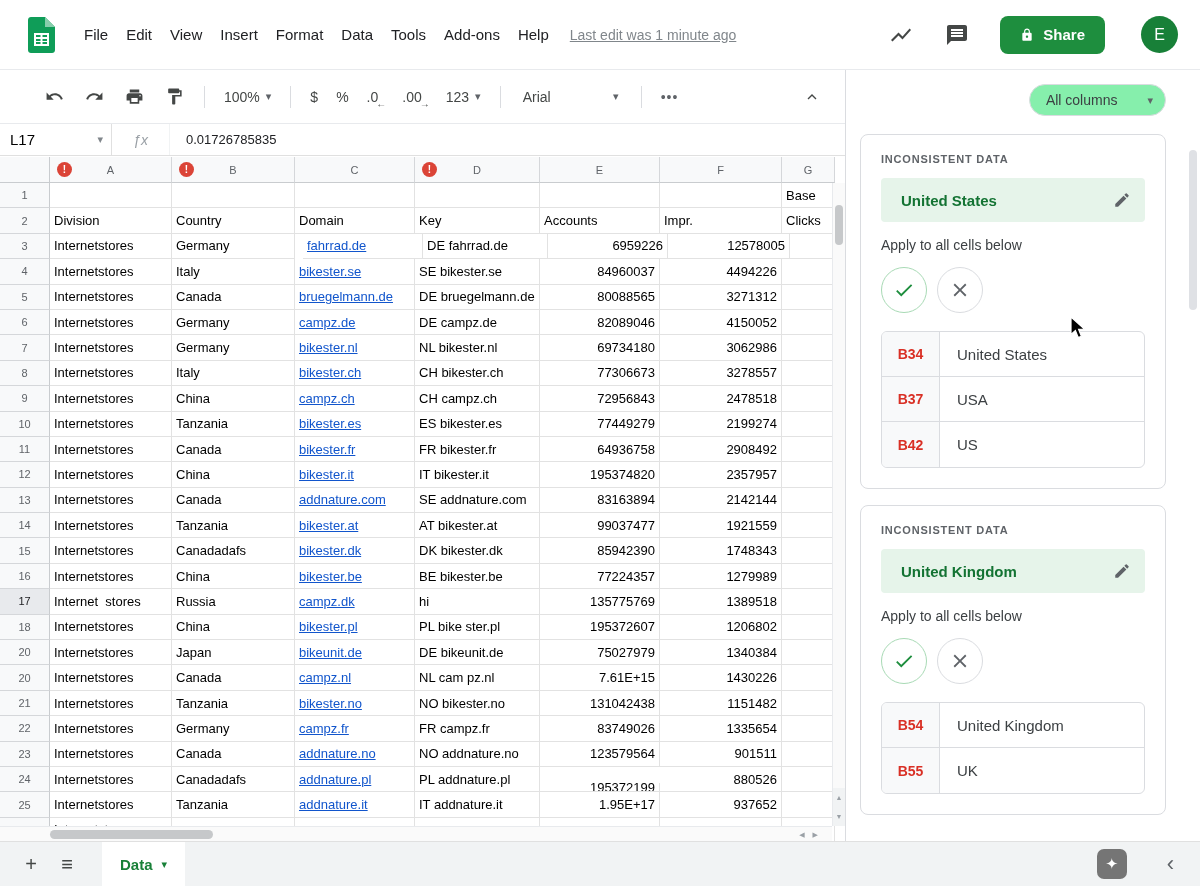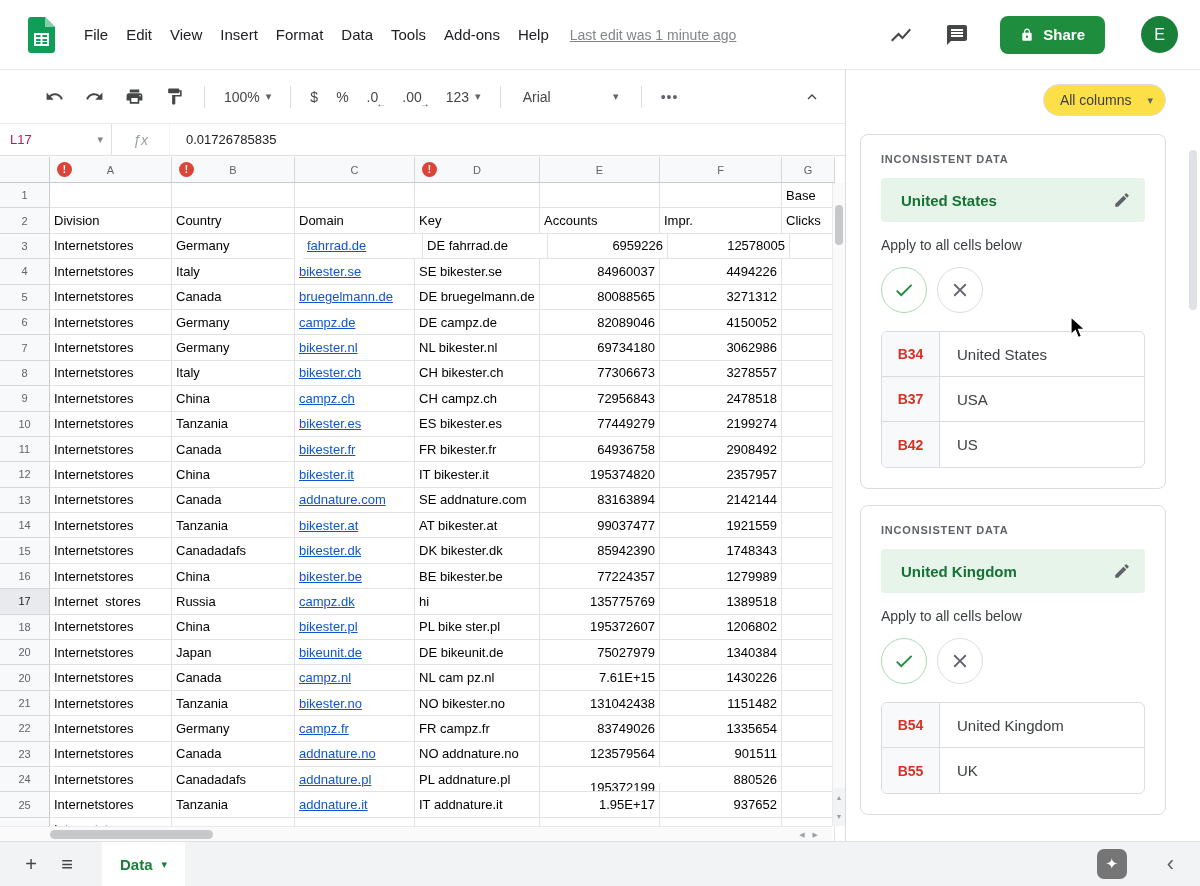--- a/index.html
+++ b/index.html
@@ -35,21 +35,21 @@
   .tb-text { font-size:14px; color:#444746; margin:0 9px; display:flex; align-items:center; }
   .caret { font-size:11px; color:#5f6368; margin-left:6px; }
   .dec { position:relative; padding-right:6px; }
   .subarrow { position:absolute; bottom:-4px; right:-2px; font-size:10px; color:#444746; }
   .font-sel { width:96px; justify-content:space-between; margin:0 12px; }
   .collapse-btn { position:absolute; right:20px; top:14px; width:26px; height:26px; display:flex; align-items:center; justify-content:center; }
   .collapse-btn svg { width:16px; height:16px; stroke:#444746; stroke-width:2; fill:none; }
 
   .formula-bar { height:32px; border-bottom:1px solid #e0e0e0; display:flex; align-items:center; }
   .name-box { width:112px; height:100%; display:flex; align-items:center; padding-left:10px; border-right:1px solid #e0e0e0; }
-  .name-box .ref { font-size:13px; color:#be185d; }
+  .name-box .ref { font-size:15px; color:#000000; }
   .name-box .caret { margin-left:auto; margin-right:8px; color:#80868b; }
   .fx-box { width:58px; height:100%; display:flex; align-items:center; justify-content:center; color:#9aa0a6; font-size:14px; font-style:italic; border-right:1px solid #f1f3f4; }
   .fvalue { font-size:13px; color:#202124; padding-left:16px; }
 
   
   .sheet { position:absolute; left:0; top:87px; width:845px; height:684px; overflow:hidden; background:#fff; }
   .col-headers { display:flex; height:26px; }
   .corner { width:50px; background:#f8f9fa; border-right:1px solid #c9cccf; border-bottom:1px solid #c9cccf; flex:0 0 auto; }
   .chcell { background:#f8f9fa; border-right:1px solid #d5d7da; border-bottom:1px solid #c9cccf; display:flex; align-items:center; justify-content:center; position:relative; font-size:11px; color:#5f6368; flex:0 0 auto; }
   .warn { position:absolute; left:7px; top:5px; width:15px; height:15px; border-radius:50%; background:#db4437; color:#fff; font-size:10px; font-weight:bold; display:flex; align-items:center; justify-content:center; line-height:1; }
@@ -70,21 +70,21 @@
   .hthumb { position:absolute; left:50px; top:3px; width:163px; height:9px; background:#c6c8ca; border-radius:5px; }
   .harrows { position:absolute; right:14px; top:1px; display:flex; gap:8px; font-size:7px; color:#9aa0a6; height:13px; align-items:center; }
 
   
   .panel { position:absolute; left:845px; top:70px; width:355px; height:771px; background:#fff; border-left:1px solid #dadce0; overflow:hidden; }
   .panel-header { height:68px; display:flex; align-items:center; padding:0 18px 0 17px; border-bottom:1px solid #e8eaed; }
   .wand { width:27px; height:27px; flex:0 0 auto; }
   .panel-title { font-size:16px; color:#202124; margin-left:13px; }
   .panel-close { margin-left:auto; font-size:18px; color:#5f6368; cursor:pointer; }
   .panel-body { padding:14px 34px 0 14px; display:flex; flex-direction:column; }
-  .filter-pill { align-self:flex-end; height:32px; border:1px solid #dadce0; border-radius:16px; background:#fde047; display:flex; align-items:center; padding:0 12px 0 16px; font-size:14px; color:#3c4043; gap:10px; margin-bottom:18px; cursor:pointer; font-family:inherit; }
+  .filter-pill { align-self:flex-end; height:32px; border:1px solid #dadce0; border-radius:16px; background:#86efac; display:flex; align-items:center; padding:0 12px 0 16px; font-size:14px; color:#3c4043; gap:24px; margin-bottom:18px; cursor:pointer; font-family:inherit; }
   .card { border:1px solid #dadce0; border-radius:8px; padding:18px 20px 20px; margin-bottom:16px; background:#fff; }
   .card-label { font-size:11px; letter-spacing:0.8px; color:#5f6368; font-weight:bold; margin-bottom:13px; }
   .chip { height:44px; background:#e6f4ea; border-radius:4px; display:flex; align-items:center; padding:0 14px 0 20px; }
   .chip-text { color:#137333; font-size:15px; font-weight:bold; }
   .chip svg { margin-left:auto; width:18px; height:18px; fill:#5f6368; cursor:pointer; }
   .apply-text { font-size:14px; color:#3c4043; margin-top:15px; }
   .actions { display:flex; gap:10px; margin-top:14px; }
   .cbtn { width:46px; height:46px; border-radius:50%; background:#fff; display:flex; align-items:center; justify-content:center; cursor:pointer; }
   .cbtn.ok { border:1px solid #a8dab5; }
   .cbtn.no { border:1px solid #dadce0; }

